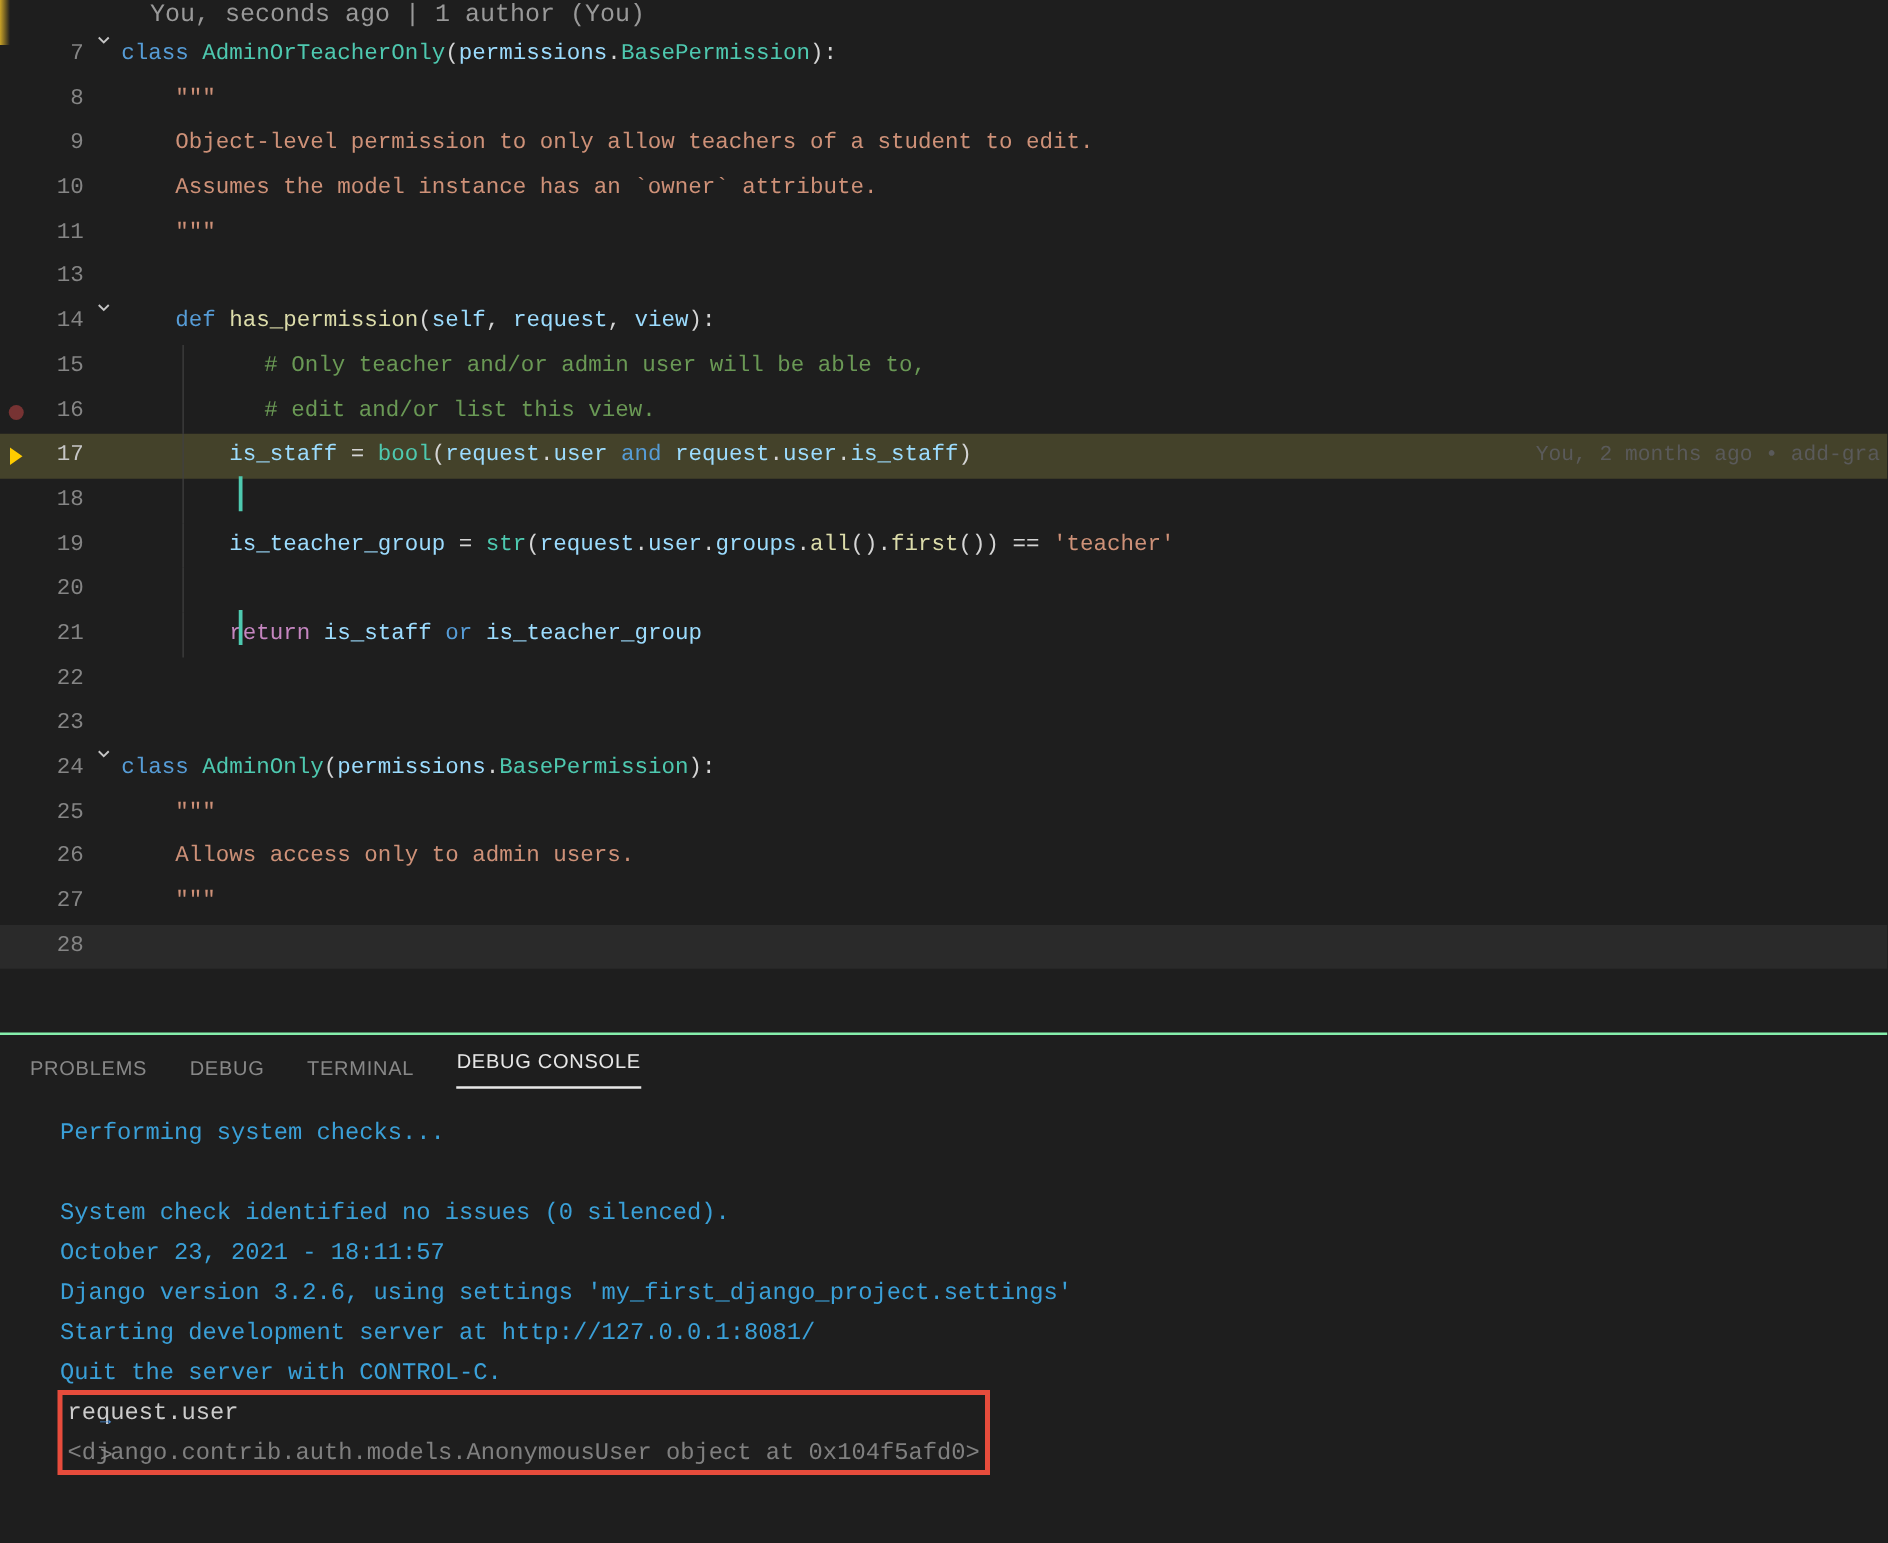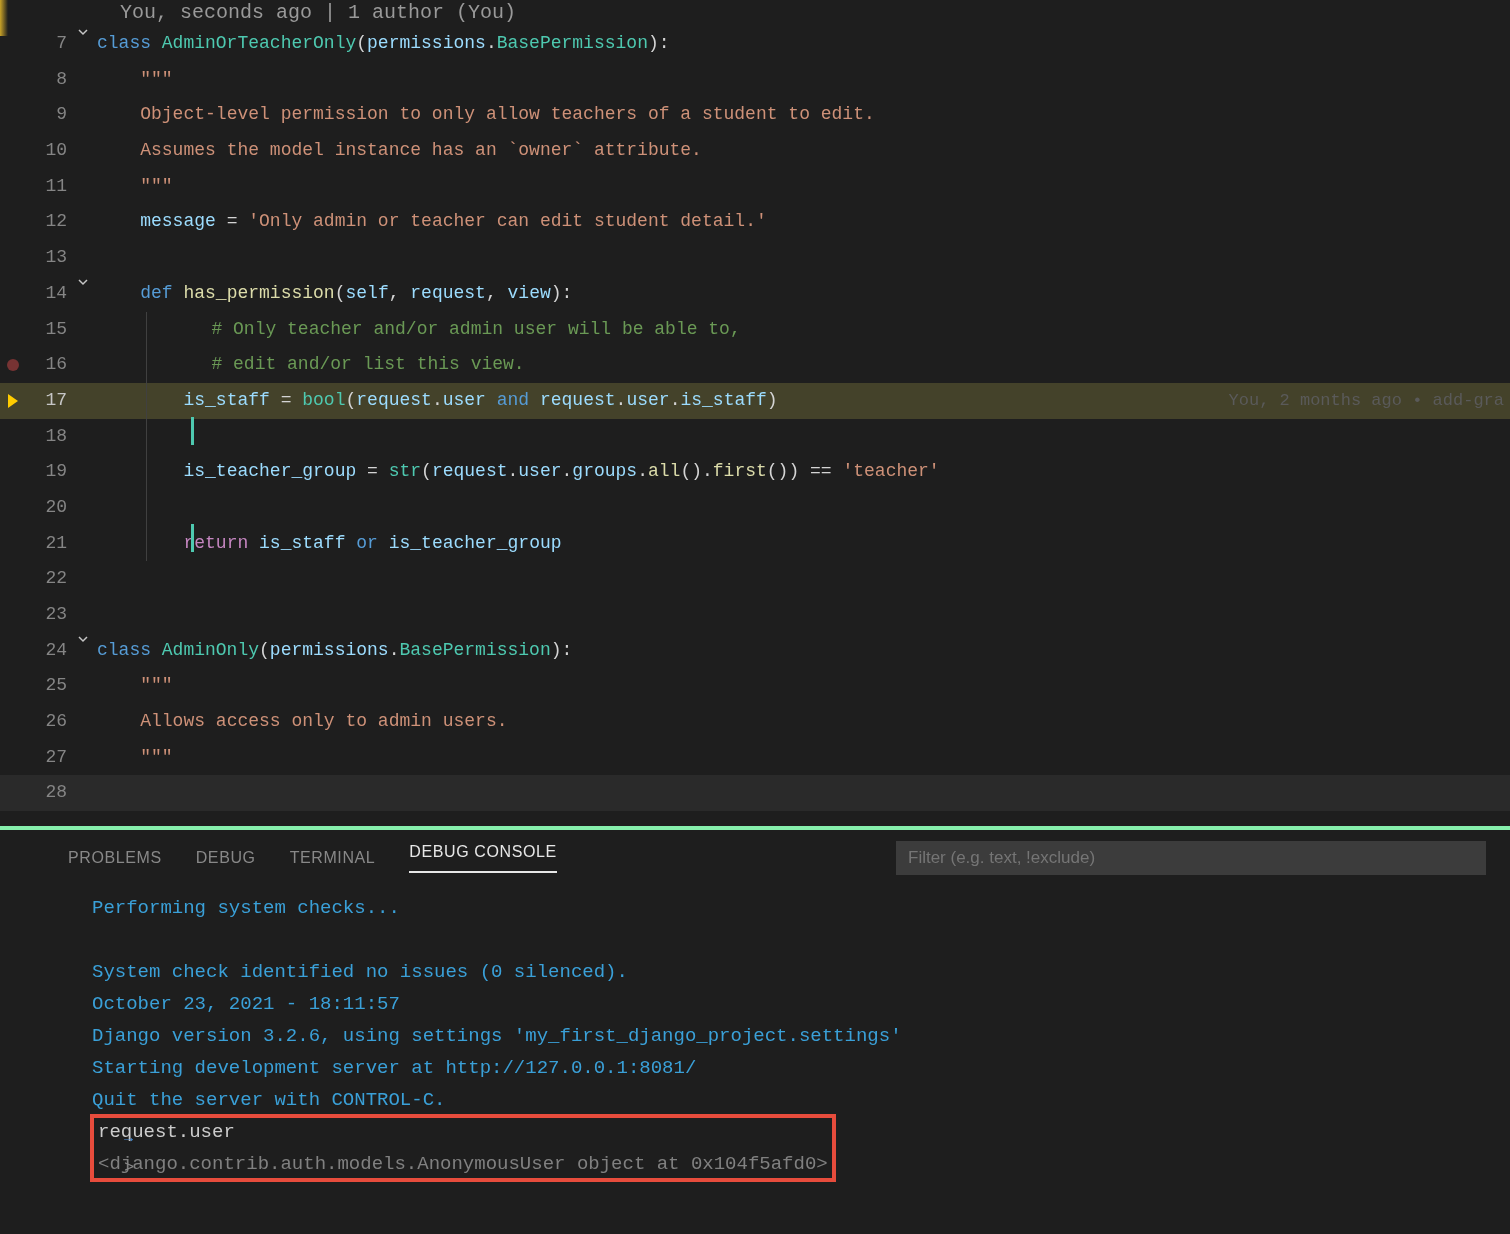--- a/index.html
+++ b/index.html
@@ -25,21 +25,21 @@
 .op{color:#d4d4d4;} .doc{color:#ce9178;}
 .lens{ color:#999999; font-size:20px; padding-left:120px; height:26px; line-height:26px;}
 .blame{ position:absolute; right:6px; top:0; color:#5a5a5a; font-size:17px;}
 .break-glow{ position:absolute; left:0; top:0; width:8px; height:35.7px;
   background:linear-gradient(90deg,#c9a227,#1e1e1e00);}
 .break-arrow{ width:0;height:0;border-top:7px solid transparent;border-bottom:7px solid transparent;
   border-left:10px solid #ffcc00; display:inline-block; margin-top:11px;}
 .break-dot{ width:12px;height:12px;border-radius:50%;background:#773333;display:inline-block;margin-top:12px;}
 
 
-.panel{ position:relative; border-top:4px solid #86efac; background:#1e1e1e; height:408px;padding-left:44px;}
+.panel{ position:relative; border-top:2px solid #86efac; background:#1e1e1e; height:408px;}
 .tabs{ display:flex; align-items:center; height:56px; padding:0 24px; gap:34px;
   font-size:16px; letter-spacing:0.6px; font-family:-apple-system,Helvetica,Arial,sans-serif;}
 .tab{ color:#888; cursor:pointer;}
 .tab.active{ color:#e7e7e7; border-bottom:2px solid #e7e7e7; padding-bottom:10px;}
 .filter{ margin-left:auto; background:#3c3c3c; color:#a0a0a0; border:none;
   font-size:17px; padding:7px 12px; width:590px; font-family:inherit;}
 .console{ padding:6px 24px 0 48px; line-height:32px; font-size:19px;}
 .console .blue{ color:#3aa0d8; }
 .console .inp{ color:#cccccc; }
 .console .out{ color:#808080; }
@@ -53,21 +53,20 @@
 <div class="editor">
   <div class="lens">You, seconds ago | 1 author (You)</div>
   <div id="lines1">
       <div class="line"><span class="gutter-break"></span><span class="gutter-num">7</span><span class="gutter-fold"><svg width="12" height="12" viewBox="0 0 12 12">
             <path d="M2 4 L6 8 L10 4" stroke="#c5c5c5" stroke-width="1.5" fill="none"></path>
           </svg></span><span class="code"><span></span><span class="kw">class </span><span class="cls">AdminOrTeacherOnly</span><span class="op">(</span><span class="par">permissions</span><span class="op">.</span><span class="cls">BasePermission</span><span class="op">):</span></span></div>
       <div class="line"><span class="gutter-break"></span><span class="gutter-num">8</span><span class="gutter-fold"></span><span class="code"><span>    </span><span class="doc">"""</span></span></div>
       <div class="line"><span class="gutter-break"></span><span class="gutter-num">9</span><span class="gutter-fold"></span><span class="code"><span>    </span><span class="doc">Object-level permission to only allow teachers of a student to edit.</span></span></div>
       <div class="line"><span class="gutter-break"></span><span class="gutter-num">10</span><span class="gutter-fold"></span><span class="code"><span>    </span><span class="doc">Assumes the model instance has an `owner` attribute.</span></span></div>
       <div class="line"><span class="gutter-break"></span><span class="gutter-num">11</span><span class="gutter-fold"></span><span class="code"><span>    </span><span class="doc">"""</span></span></div>
-      <div class="line"><span class="gutter-break"></span><span class="gutter-num">12</span><span class="gutter-fold"></span><span class="code"><span>    </span><span class="prop">message</span><span class="op"> = </span><span class="str">'Only admin or teacher can edit student detail.'</span></span></div>
       <div class="line"><span class="gutter-break"></span><span class="gutter-num">13</span><span class="gutter-fold"></span><span class="code"><span>    </span></span></div>
       <div class="line"><span class="gutter-break"></span><span class="gutter-num">14</span><span class="gutter-fold"><svg width="12" height="12" viewBox="0 0 12 12">
             <path d="M2 4 L6 8 L10 4" stroke="#c5c5c5" stroke-width="1.5" fill="none"></path>
           </svg></span><span class="code"><span>    </span><span class="kw">def </span><span class="fn">has_permission</span><span class="op">(</span><span class="par">self</span><span class="op">, </span><span class="par">request</span><span class="op">, </span><span class="par">view</span><span class="op">):</span></span></div>
       <div class="line"><span class="gutter-break"></span><span class="gutter-num">15</span><span class="gutter-fold"></span><span class="code"><span class="guide" style="margin-left: 49.2px; position: absolute; left: 4px;"></span><span>        </span><span class="cmt"># Only teacher and/or admin user will be able to,</span></span></div>
       <div class="line"><span class="gutter-break"><span class="break-dot"></span></span><span class="gutter-num">16</span><span class="gutter-fold"></span><span class="code"><span class="guide" style="margin-left: 49.2px; position: absolute; left: 4px;"></span><span>        </span><span class="cmt"># edit and/or list this view.</span></span></div>
       <div class="line active"><span class="break-glow"></span><span class="gutter-break"><span class="break-arrow"></span></span><span class="gutter-num">17</span><span class="gutter-fold"></span><span class="code"><span class="guide" style="margin-left: 49.2px; position: absolute; left: 4px;"></span><span>        </span><span class="prop">is_staff</span><span class="op"> = </span><span class="cls">bool</span><span class="op">(</span><span class="par">request</span><span class="op">.</span><span class="prop">user</span><span class="op"> </span><span class="kw">and</span><span class="op"> </span><span class="par">request</span><span class="op">.</span><span class="prop">user</span><span class="op">.</span><span class="prop">is_staff</span><span class="op">)</span><span class="blame">You, 2 months ago • add-gra</span></span></div>
       <div class="line"><span class="gutter-break"></span><span class="gutter-num">18</span><span class="gutter-fold"></span><span class="code"><span class="guide" style="margin-left: 49.2px; position: absolute; left: 4px;"></span><span>        </span><span class="cursor-bar" style="position: absolute; left: 98.4px; background: rgb(78, 201, 176); width: 3px; height: 28px;"></span></span></div>
       <div class="line"><span class="gutter-break"></span><span class="gutter-num">19</span><span class="gutter-fold"></span><span class="code"><span class="guide" style="margin-left: 49.2px; position: absolute; left: 4px;"></span><span>        </span><span class="prop">is_teacher_group</span><span class="op"> = </span><span class="cls">str</span><span class="op">(</span><span class="par">request</span><span class="op">.</span><span class="prop">user</span><span class="op">.</span><span class="prop">groups</span><span class="op">.</span><span class="fn">all</span><span class="op">().</span><span class="fn">first</span><span class="op">()) == </span><span class="str">'teacher'</span></span></div>
       <div class="line"><span class="gutter-break"></span><span class="gutter-num">20</span><span class="gutter-fold"></span><span class="code"><span class="guide" style="margin-left: 49.2px; position: absolute; left: 4px;"></span><span>        </span></span></div>
@@ -85,16 +84,15 @@
       <div class="line" style="background: rgb(42, 42, 42);"><span class="gutter-break"></span><span class="gutter-num">28</span><span class="gutter-fold"></span><span class="code"><span>    </span></span></div>
     </div>
 </div>
 
 <div class="panel">
   <div class="tabs" id="tabs">
     <span class="tab">PROBLEMS</span>
       <span class="tab">DEBUG</span>
       <span class="tab">TERMINAL</span>
       <span class="tab active">DEBUG CONSOLE</span>
-      <input class="filter" placeholder="Filter (e.g. text, !exclude)" style="">
   </div>
   <div class="console" id="console"><div class="blue">Performing system checks...</div><div class="">&nbsp;</div><div class="blue">System check identified no issues (0 silenced).</div><div class="blue">October 23, 2021 - 18:11:57</div><div class="blue">Django version 3.2.6, using settings 'my_first_django_project.settings'</div><div class="blue">Starting development server at http://127.0.0.1:8081/</div><div class="blue">Quit the server with CONTROL-C.</div><div class="hl-red"><div class="inp" style="position: relative;">request.user<span class="prompt-arrow">→</span></div><div class="out" style="position: relative;">&lt;django.contrib.auth.models.AnonymousUser object at 0x104f5afd0&gt;<span class="prompt-gt">&gt;</span></div></div></div>
 </div>
 
 </body></html>

